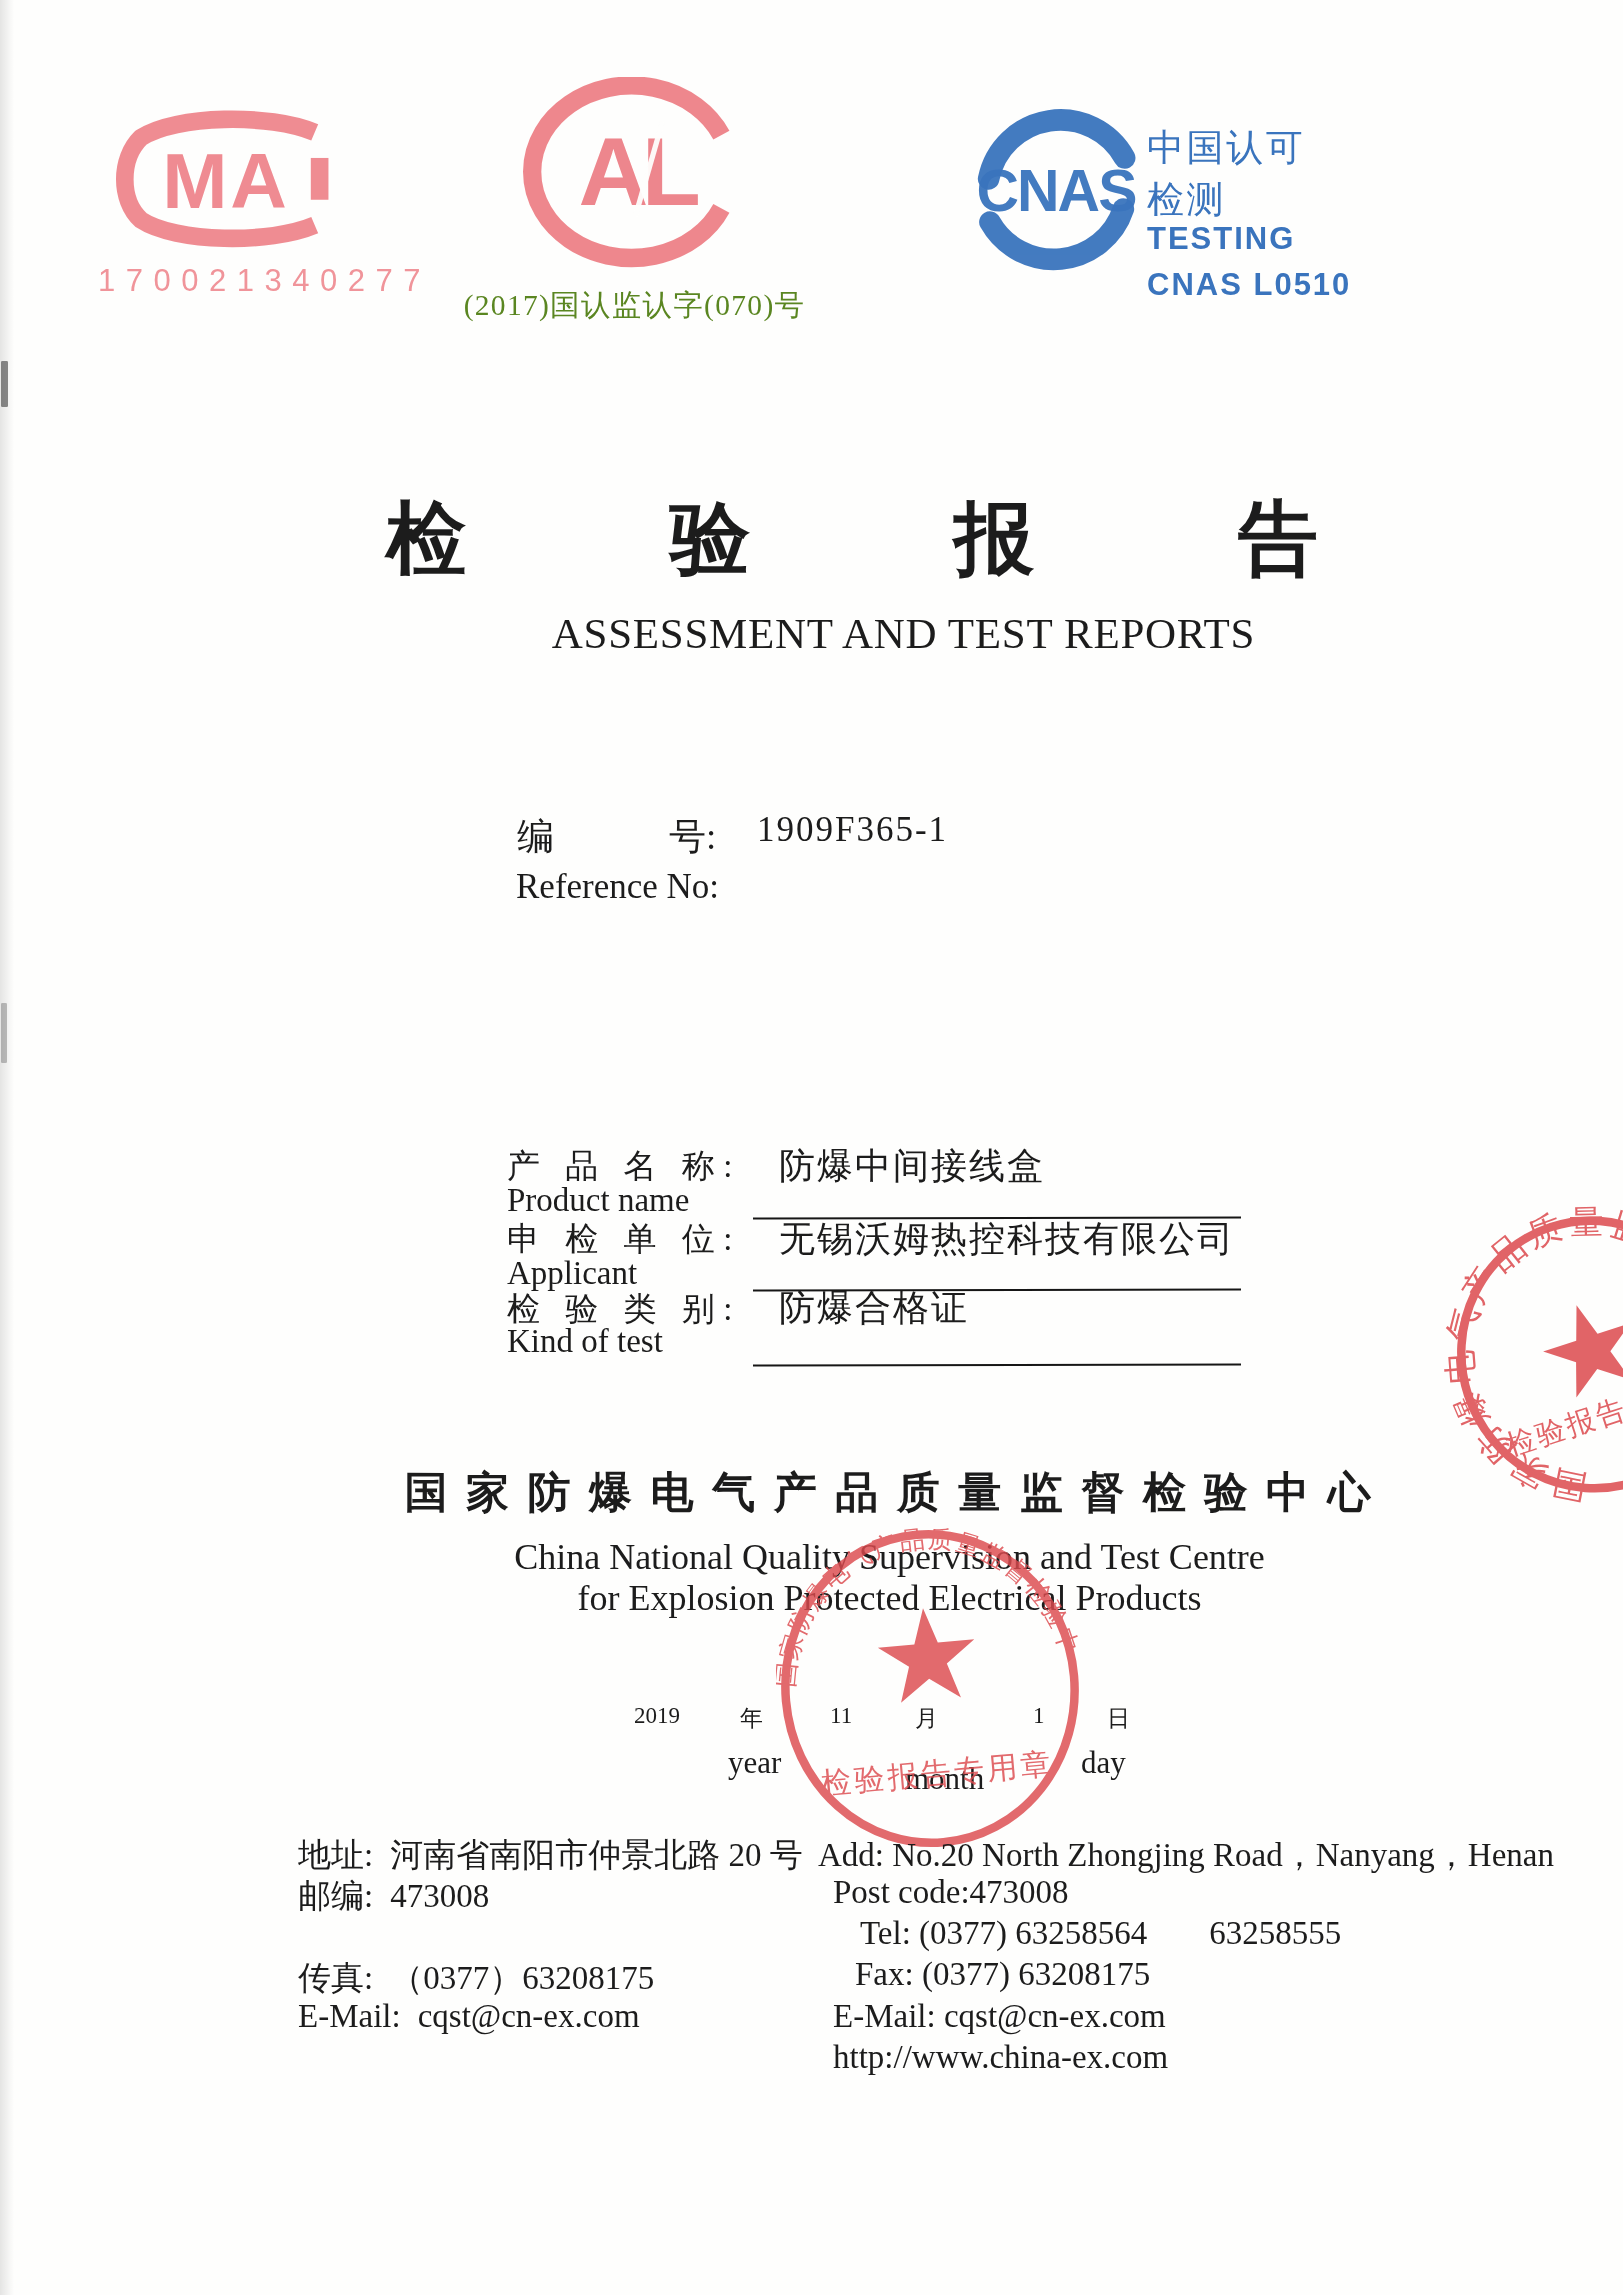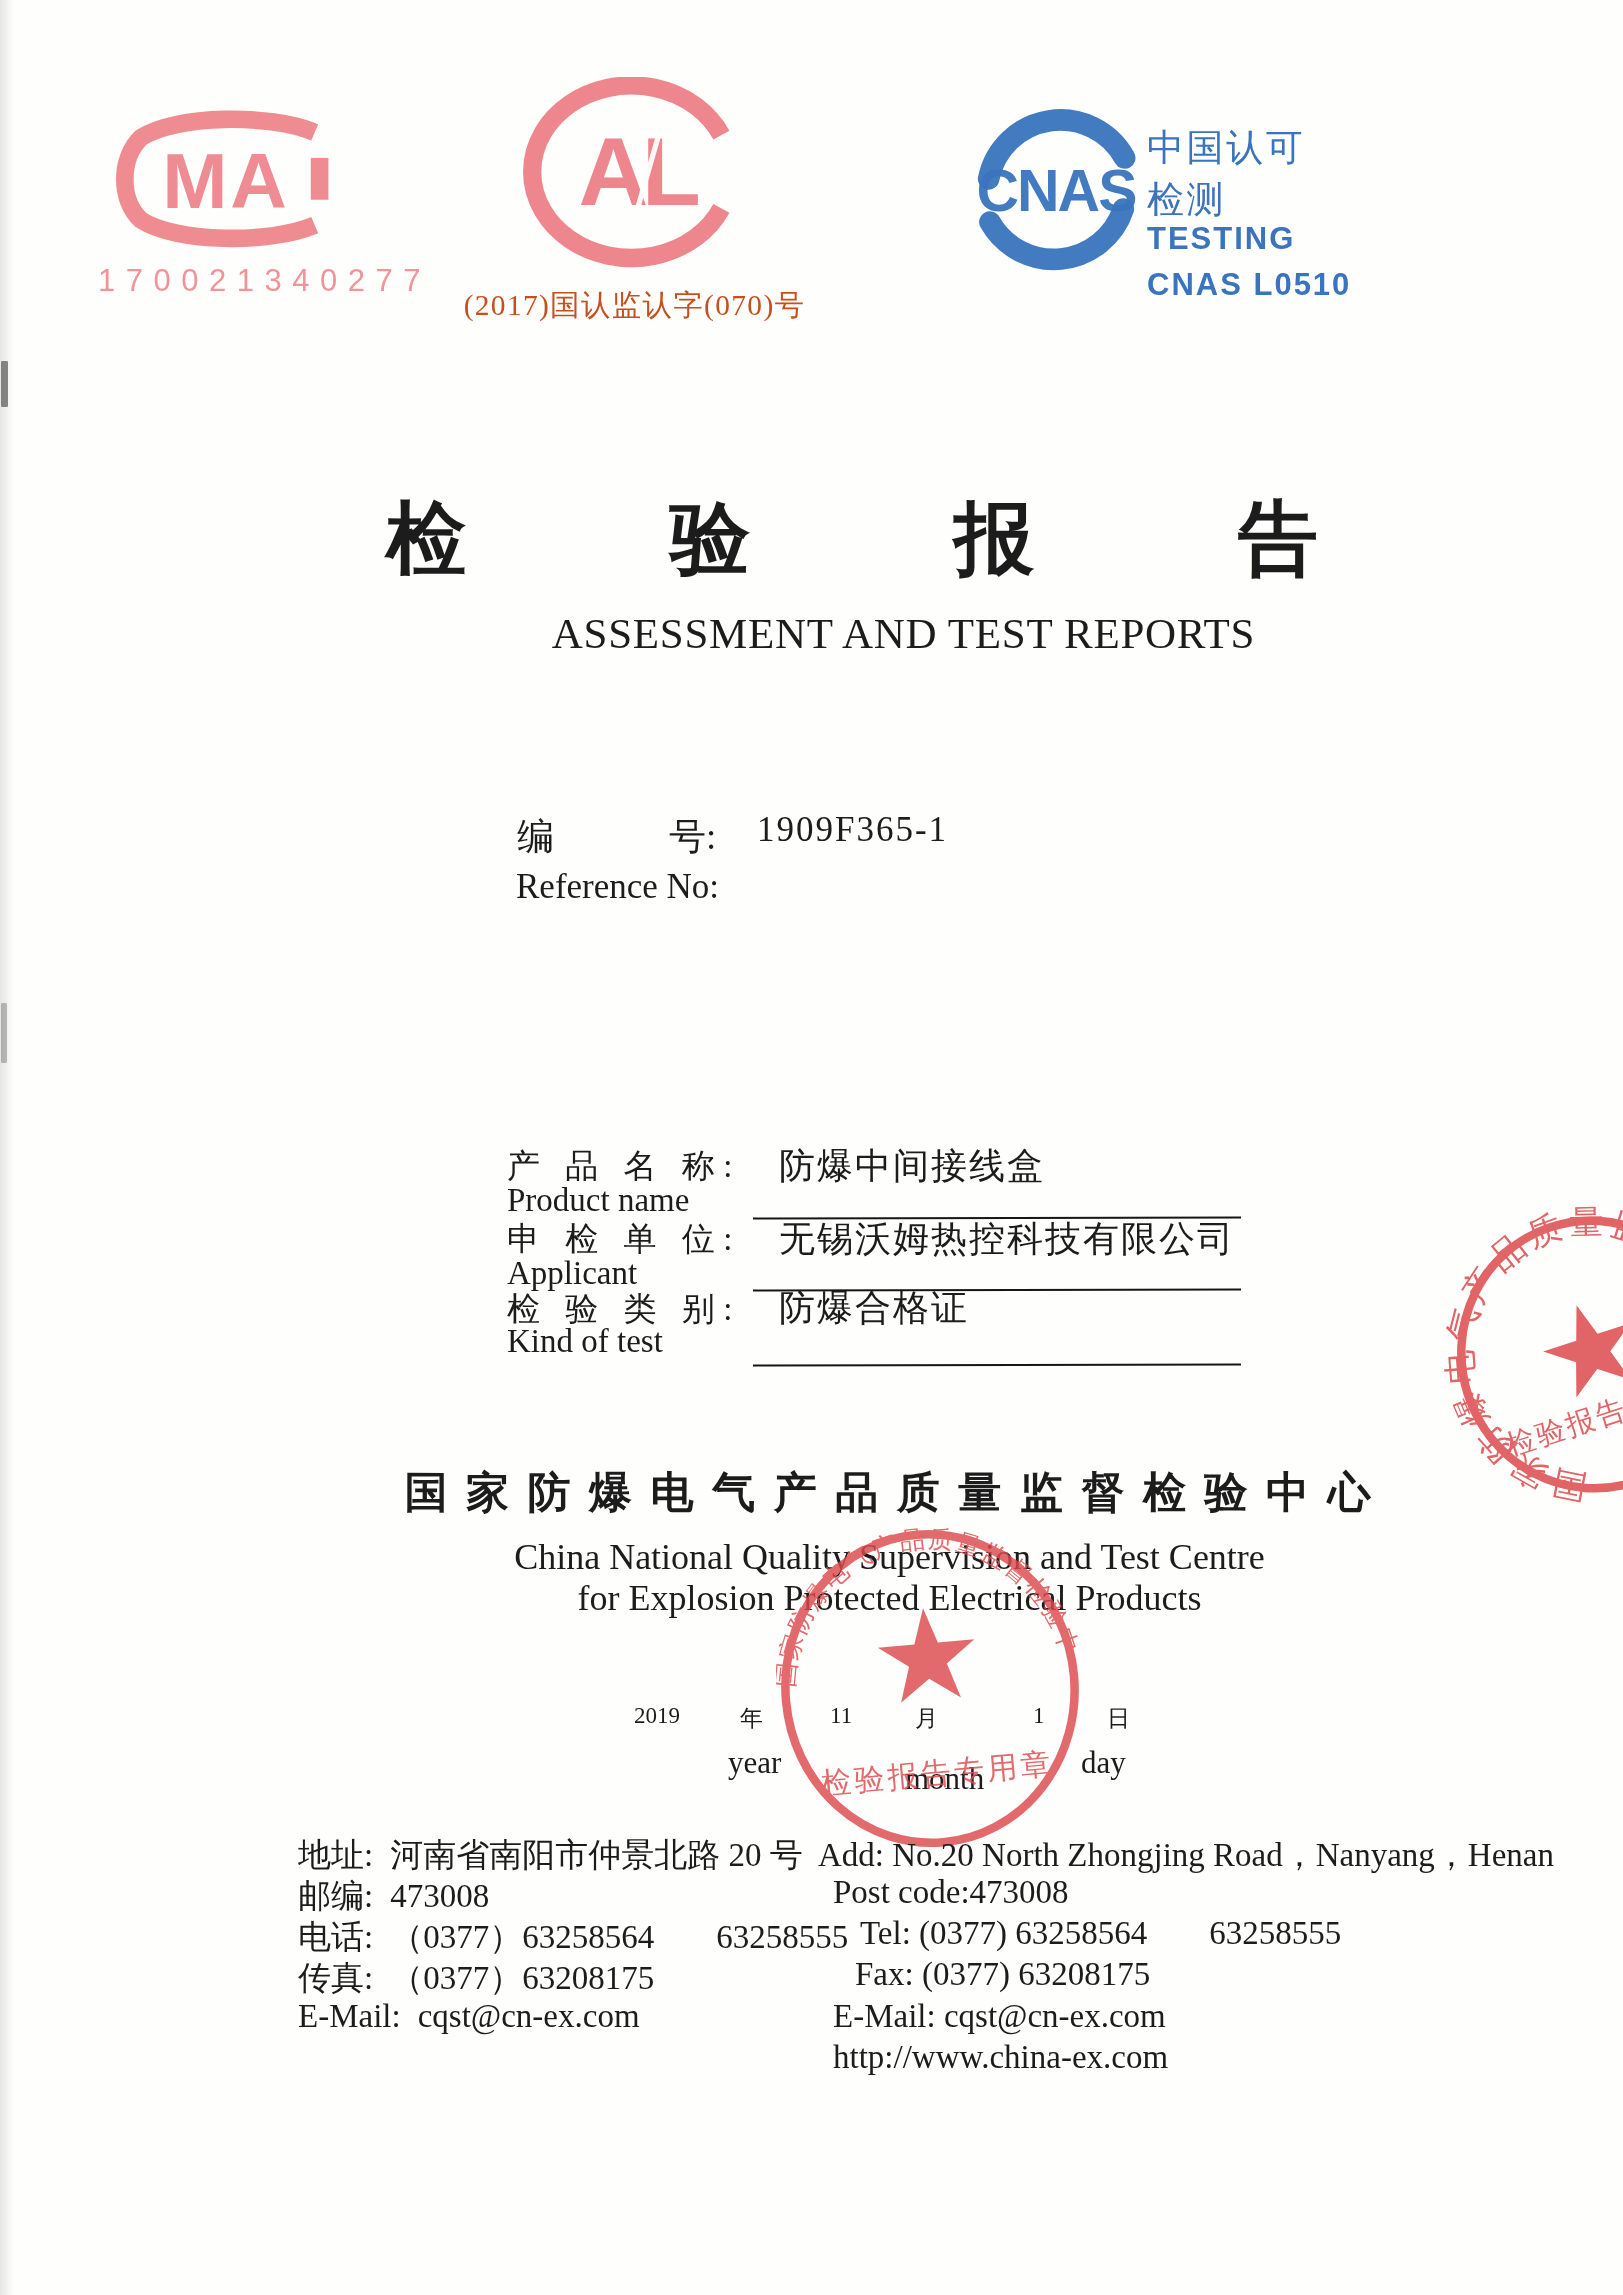--- a/index.html
+++ b/index.html
@@ -4,21 +4,21 @@
 <style>
   html,body{margin:0;padding:0;background:#e8e8e6;}
   .page{position:relative;width:1623px;height:2295px;background:#fefefd;overflow:hidden;
         font-family:"Liberation Serif","DejaVu Serif",serif;color:#1c1c1c;}
   .abs{position:absolute;}
   .edge-shadow{left:0;top:0;width:14.4px;height:2295px;
         background:linear-gradient(to right,rgba(0,0,0,.10),rgba(0,0,0,0));}
   .staple{background:#4a4a4a;border-radius:1.3px;}
   
   .cma-number{color:#ee8289;font-size:31px;letter-spacing:10.5px;font-family:"Liberation Sans",sans-serif;opacity:.85;}
-  .cal-caption{color:#c2410c;font-size:29.5px;letter-spacing:1.3px;text-align:center;opacity:.92;}
+  .cal-caption{color:#4d7c0f;font-size:29.5px;letter-spacing:1.3px;text-align:center;opacity:.92;}
   .cnas-blue{color:#3a74bd;}
   .cnas-zh{font-size:37px;letter-spacing:2.6px;}
   .cnas-en{font-size:31px;font-weight:bold;letter-spacing:2px;font-family:"Liberation Sans",sans-serif;}
   
   .title-row{left:386px;top:486px;width:932px;display:flex;justify-content:space-between;
              font-size:80px;font-weight:600;}
   .title-en{left:537px;top:609px;width:733px;text-align:center;font-size:43px;letter-spacing:0.7px;}
   
   .ref-zh{font-size:37px;}
   .ref-val{font-size:35px;letter-spacing:2px;margin-left:12px;}
@@ -146,23 +146,20 @@
       <text x="230" y="338" text-anchor="middle" font-size="44" letter-spacing="4" fill="#dc4a4e">检验报告专用章</text>
     </g>
   </svg>
 
   <div class="abs foot" style="left:298px;top:1833px;">
     <span>地址:</span><span class="gap"></span><span>河南省南阳市仲景北路 20 号</span>
   </div>
   <div class="abs foot" style="left:298px;top:1874px;">
     <span>邮编:</span><span class="gap"></span><span>473008</span>
   </div>
-  <div class="abs foot" style="left:298px;top:1915px;">
-    <span>电话:</span><span class="gap"></span><span>（0377）63258564</span><span style="display:inline-block;width:62px;"></span><span>63258555</span>
-  </div>
   <div class="abs foot" style="left:298px;top:1956px;">
     <span>传真:</span><span class="gap"></span><span>（0377）63208175</span>
   </div>
   <div class="abs foot" style="left:298px;top:1998px;">
     <span>E-Mail:</span><span class="gap"></span><span>cqst@cn-ex.com</span>
   </div>
 
   <div class="abs foot" style="left:818px;top:1833px;">Add: No.20 North Zhongjing Road，Nanyang，Henan</div>
   <div class="abs foot" style="left:833px;top:1874px;">Post code:473008</div>
   <div class="abs foot" style="left:860px;top:1915px;">

